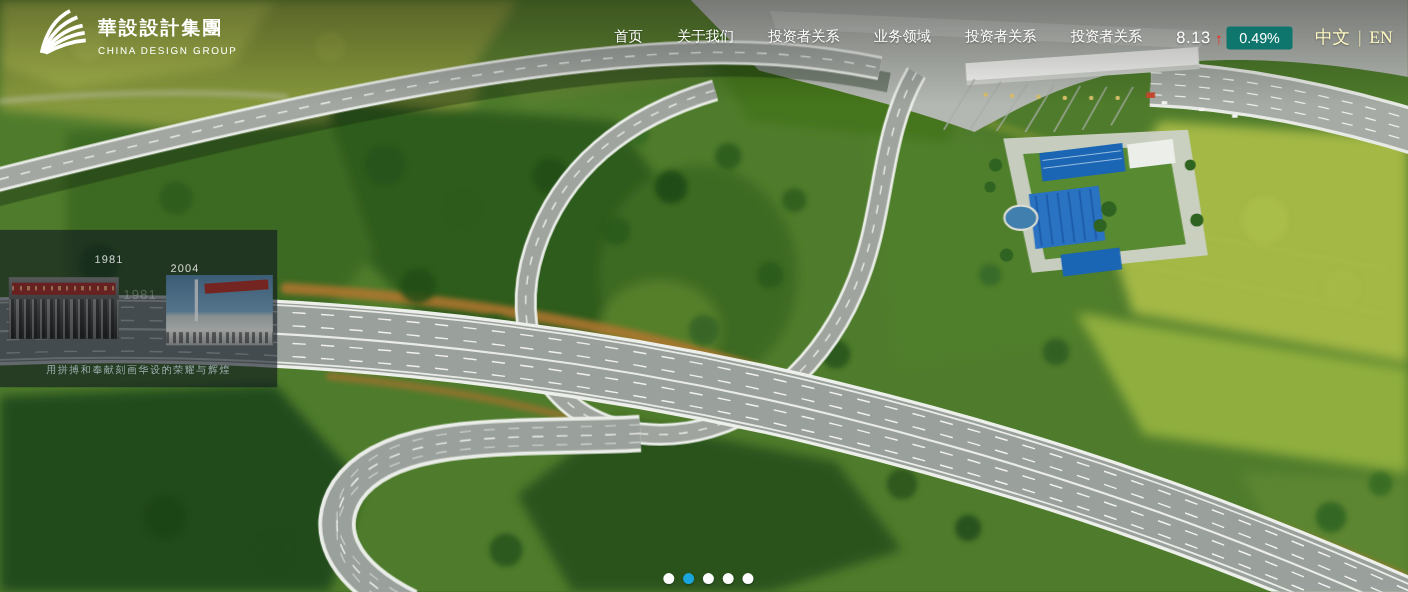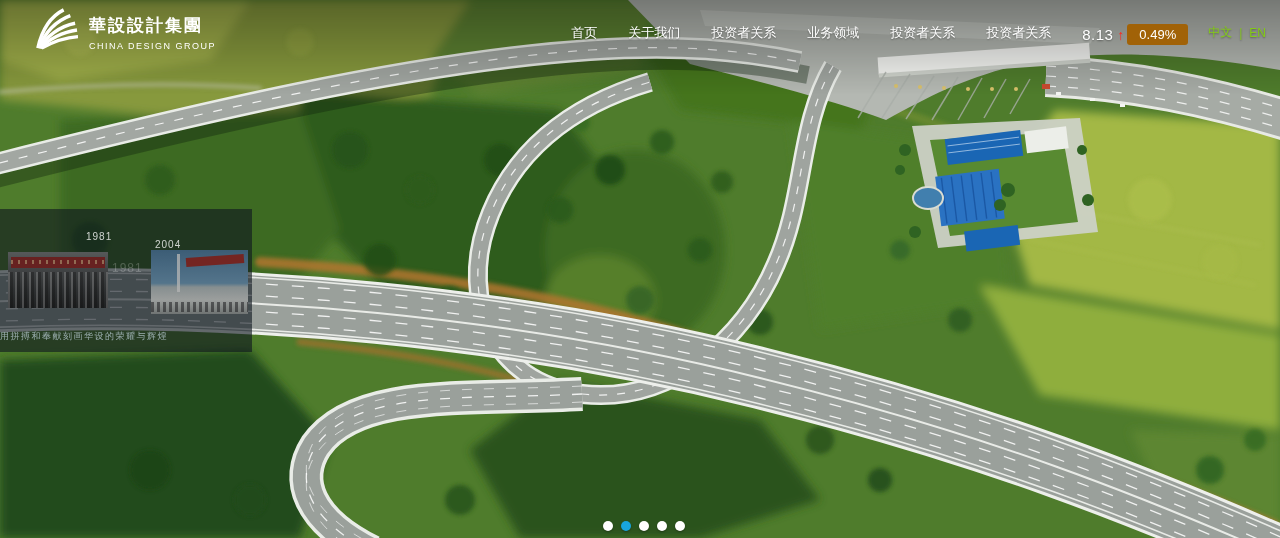--- a/index.html
+++ b/index.html
@@ -16,21 +16,21 @@
   .logo-texts { margin-left:10px; padding-top:6px; }
   .logo-cn { color:#fff; font-size:17px; font-weight:700; letter-spacing:2px; line-height:1.4; white-space:nowrap; }
   .logo-en { color:#fff; font-size:9px; letter-spacing:1.5px; margin-top:3px; white-space:nowrap; }
   .nav { position:absolute; right:14px; top:24px; display:flex; align-items:flex-start; }
   .nav-item { color:#fff; font-size:13px; margin-right:31px; cursor:pointer; white-space:nowrap;
     text-shadow:0 1px 2px rgba(0,0,0,.4); }
   .stock { display:flex; align-items:center; margin-right:20px; }
   .stock-price { color:#fff; font-size:15px; letter-spacing:.5px; text-shadow:0 1px 2px rgba(0,0,0,.4); cursor:pointer; }
   .stock-arrow { font-size:14px; font-weight:700; margin:0 3px 0 4px; }
   .stock-badge { color:#fff; font-size:13px; padding:3px 12px; border-radius:3px; cursor:pointer; }
-  .lang { display:flex; align-items:center; color:#84cc16; font-size:12px; text-shadow:0 1px 2px rgba(0,0,0,.4); }
+  .lang { display:flex; align-items:center; color:#fef9c3; font-size:16px; text-shadow:0 1px 2px rgba(0,0,0,.4);font-family:Liberation Serif, serif; }
   .lang-zh,.lang-en { cursor:pointer; }
   .lang-sep { margin:0 7px; opacity:.85; }
 
   
   .history-card { position:absolute; left:0; top:209px; width:252px; height:143px; z-index:4;
     background:rgba(14,23,31,.62); cursor:pointer; }
   .year { position:absolute; color:rgba(255,255,255,.78); font-size:10px; letter-spacing:1px; }
   .year-left { left:86px; top:22px; }
   .year-right { left:155px; top:30px; }
   .year-ghost { left:112px; top:52px; font-size:12px; color:rgba(255,255,255,.22); }
@@ -43,21 +43,21 @@
   .photo-bw .crowd { position:absolute; left:0; right:0; top:20px; bottom:0;
     background:
       repeating-linear-gradient(90deg, rgba(240,240,240,.30) 0 2px, rgba(20,20,20,.35) 2px 5px, transparent 5px 7px); }
   .photo-color { left:151px; top:41px; width:97px; height:64px;
     background:linear-gradient(180deg,#4c82ab 0%,#6ea3c8 52%,#b9c6c8 58%,#d7dcda 78%,#9aa1a0 100%); }
   .photo-color .banner2 { position:absolute; right:4px; top:6px; width:58px; height:9px; background:#b02f2a;
     transform:rotate(-4deg); }
   .photo-color .pole { position:absolute; left:26px; top:4px; width:3px; height:38px; background:rgba(245,248,248,.8); }
   .photo-color .crowd2 { position:absolute; left:0; right:0; bottom:2px; height:10px;
     background:repeating-linear-gradient(90deg, rgba(40,40,45,.55) 0 3px, transparent 3px 6px); }
-  .card-caption { position:absolute; left:0; right:0; bottom:9px; text-align:left;
+  .card-caption { position:absolute; left:0; right:0; bottom:9px; text-align:center;
     color:rgba(190,208,216,.78); font-size:9px; letter-spacing:1.5px; }
 
   
   .vision-row { position:absolute; left:0; top:420px; width:437px; height:14px; z-index:4;
     display:flex; align-items:center; }
   .vline { height:1px; background:rgba(255,255,255,.9); }
   .vline-l { width:56px; }
   .vline-r { flex:1; }
   .vision-label { color:#fff; font-size:12px; letter-spacing:2px; margin:0 2px; white-space:nowrap;
     text-shadow:0 1px 2px rgba(0,0,0,.45); }
@@ -287,21 +287,21 @@
     <div class="nav">
       <span class="nav-item">首页</span>
       <span class="nav-item">关于我们</span>
       <span class="nav-item">投资者关系</span>
       <span class="nav-item">业务领域</span>
       <span class="nav-item">投资者关系</span>
       <span class="nav-item">投资者关系</span>
       <span class="stock">
         <span class="stock-price">8.13</span>
         <span class="stock-arrow" style="color: rgb(255, 36, 26);">↑</span>
-        <span class="stock-badge" style="background: #a16207;">0.49%</span>
+        <span class="stock-badge" style="background: #0f766e;">0.49%</span>
       </span>
       <span class="lang">
         <span class="lang-zh">中文</span>
         <span class="lang-sep">|</span>
         <span class="lang-en">EN</span>
       </span>
     </div>
   </div>
 
   <div class="history-card">

